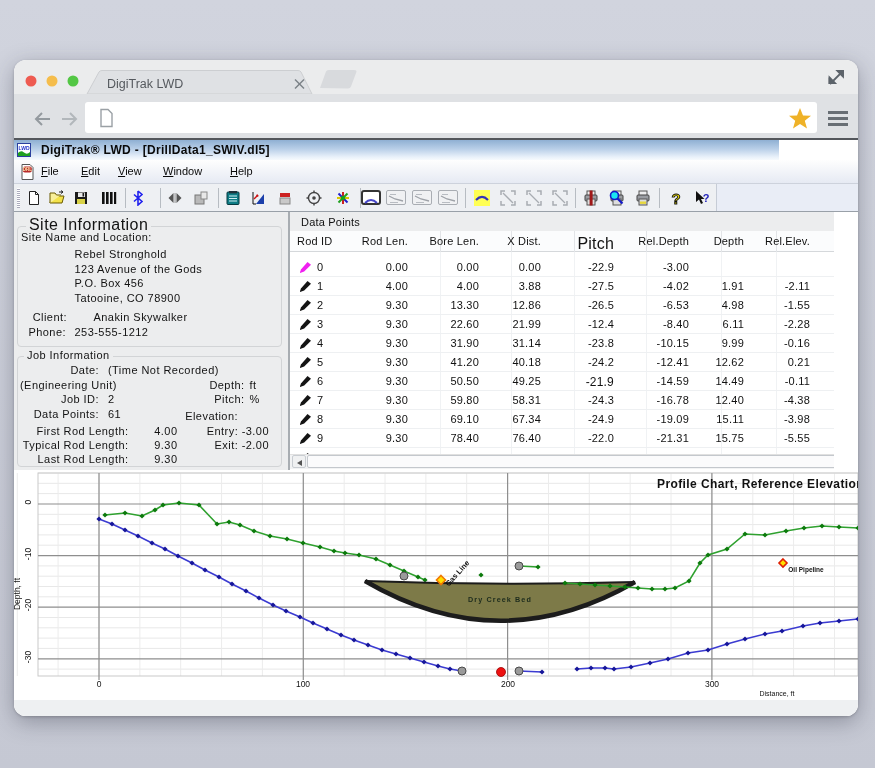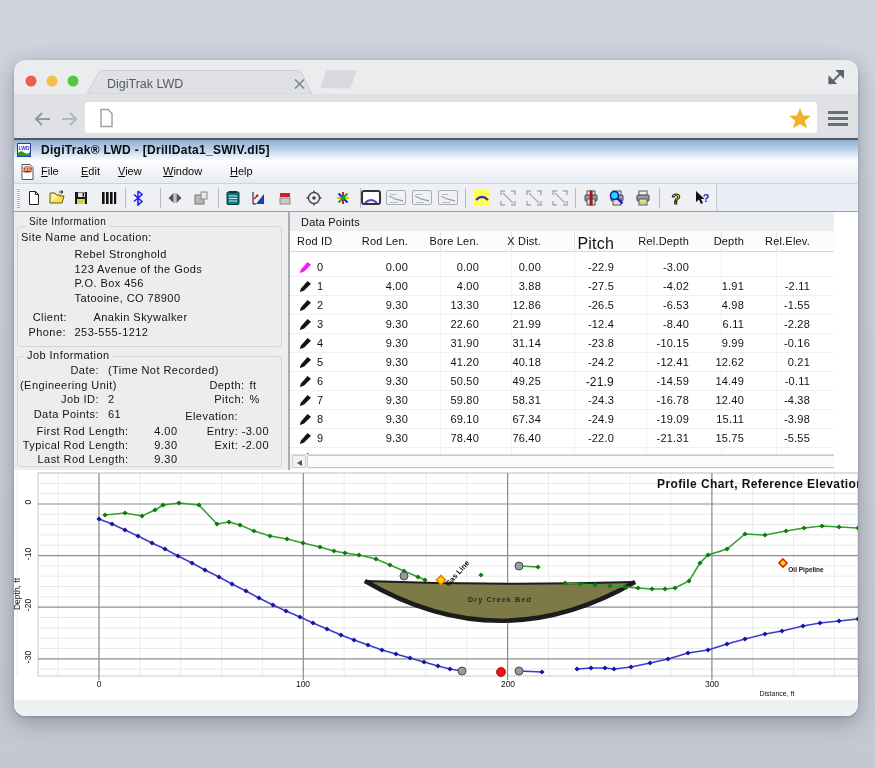--- a/index.html
+++ b/index.html
@@ -45,21 +45,21 @@
         <path d="M3 1.5 h7 l4 4 v13 h-11 z" fill="none" stroke="#9aa0a5" stroke-width="1.4"></path>
       </svg>
 <svg width="24" height="24" style="position:absolute;left:774px;top:13px">
         <path d="M12 1 L15 8.5 L23 8.8 L16.8 13.8 L19 21.5 L12 17 L5 21.5 L7.2 13.8 L1 8.8 L9 8.5 Z" fill="#efb228"></path>
       </svg>
 <div style="position:absolute;left:814px;top:17px;width:20px;height:3px;background:#686e74"></div>
 <div style="position:absolute;left:814px;top:23px;width:20px;height:3px;background:#686e74"></div>
 <div style="position:absolute;left:814px;top:29px;width:20px;height:3px;background:#686e74"></div>
 </div>
 <div class="page">
-<div style="position:absolute;left:0;top:0;width:844px;height:20px;background:linear-gradient(#8fb0d3,#b9cfe8 45%,#e9f1fa 85%,#f6fafd)">
+<div style="position:absolute;left:0;top:0;width:765px;height:20px;background:linear-gradient(#8fb0d3,#b9cfe8 45%,#e9f1fa 85%,#f6fafd)">
 <svg width="14" height="14" style="position:absolute;left:3px;top:3px">
           <rect x="0.5" y="0.5" width="13" height="13" fill="#fff" stroke="#2a3f9e"></rect>
           <text x="7" y="6.5" font-size="5" font-weight="bold" fill="#2233cc" text-anchor="middle" font-family="Liberation Sans">LWD</text>
           <path d="M1 10 Q4 7 7 9.5 Q10 12 13 9 L13 13 L1 13 Z" fill="#1fa01f"></path>
         </svg>
 <div style="position:absolute;left:27px;top:2.5px;font-size:12px;font-weight:bold;letter-spacing:0.3px;color:#0a0a0a">DigiTrak® LWD - [DrillData1_SWIV.dl5]</div>
 </div>
 <div style="position:absolute;left:0;top:20px;width:844px;height:24px;background:linear-gradient(#fefefe,#e6eaf3);border-bottom:1px solid #cdd2dc">
 <svg width="15" height="16" style="position:absolute;left:6px;top:4px">
           <path d="M2 0.5 h8 l3 3 v12 h-11 z" fill="#fff" stroke="#555"></path>
@@ -215,21 +215,21 @@
         <svg style="position:absolute;left:680px;top:6px" width="16" height="16" viewBox="0 0 16 16">
           <path d="M2 1 L2 12 L5 9.5 L7 14 L9 13 L7 9 L10.5 9 Z" fill="#111"></path>
           <text x="12" y="12" font-size="11" font-weight="bold" fill="#2222bb" text-anchor="middle" font-family="Liberation Sans">?</text>
         </svg>
         <div style="position:absolute;left:702px;top:0;width:142px;height:27px;background:#e9edf6;border-left:1px solid #c6ccd6"></div>
       </div>
 <div style="position:absolute;left:0;top:72px;width:274px;height:258px;background:#ecedee"></div>
       <div style="position:absolute;left:0;top:72px;width:274px;height:258px;font-family:'Liberation Sans',sans-serif">
         <div style="position:absolute;left:3px;top:14px;width:265px;height:121px;border:1px solid #d2d4d6;border-radius:4px"></div>
         <div style="position:absolute;left:3px;top:144px;width:265px;height:111px;border:1px solid #d2d4d6;border-radius:4px"></div>
-        <div style="position:absolute;top:3.5px;font-size:10px;letter-spacing:0.45px;color:#131313;white-space:nowrap;left:12px;"><span style="background:#ecedee;padding:0 3px">Site Information</span></div>
+        <div style="position:absolute;top:3.5px;font-size:16px;letter-spacing:0.45px;color:#131313;white-space:nowrap;left:12px;"><span style="background:#ecedee;padding:0 3px">Site Information</span></div>
         <div style="position:absolute;top:18.9px;font-size:11px;letter-spacing:0.45px;color:#131313;white-space:nowrap;left:7px;">Site Name and Location:</div>
         <div style="position:absolute;top:35.5px;font-size:11px;letter-spacing:0.45px;color:#131313;white-space:nowrap;left:60.5px;">Rebel Stronghold</div>
         <div style="position:absolute;top:50.5px;font-size:11px;letter-spacing:0.45px;color:#131313;white-space:nowrap;left:60.5px;">123 Avenue of the Gods</div>
         <div style="position:absolute;top:64.6px;font-size:11px;letter-spacing:0.45px;color:#131313;white-space:nowrap;left:60.5px;">P.O. Box 456</div>
         <div style="position:absolute;top:80px;font-size:11px;letter-spacing:0.45px;color:#131313;white-space:nowrap;left:60.5px;">Tatooine, CO 78900</div>
         <div style="position:absolute;top:99px;font-size:11px;letter-spacing:0.45px;color:#131313;white-space:nowrap;right:221px;">Client:</div>
         <div style="position:absolute;top:99px;font-size:11px;letter-spacing:0.45px;color:#131313;white-space:nowrap;left:60.5px;margin-left:19px;">Anakin Skywalker</div>
         <div style="position:absolute;top:113.6px;font-size:11px;letter-spacing:0.45px;color:#131313;white-space:nowrap;right:222px;">Phone:</div>
         <div style="position:absolute;top:113.6px;font-size:11px;letter-spacing:0.45px;color:#131313;white-space:nowrap;left:60.5px;">253-555-1212</div>
         <div style="position:absolute;top:136.5px;font-size:11px;letter-spacing:0.45px;color:#131313;white-space:nowrap;left:10px;"><span style="background:#ecedee;padding:0 3px">Job Information</span></div>

